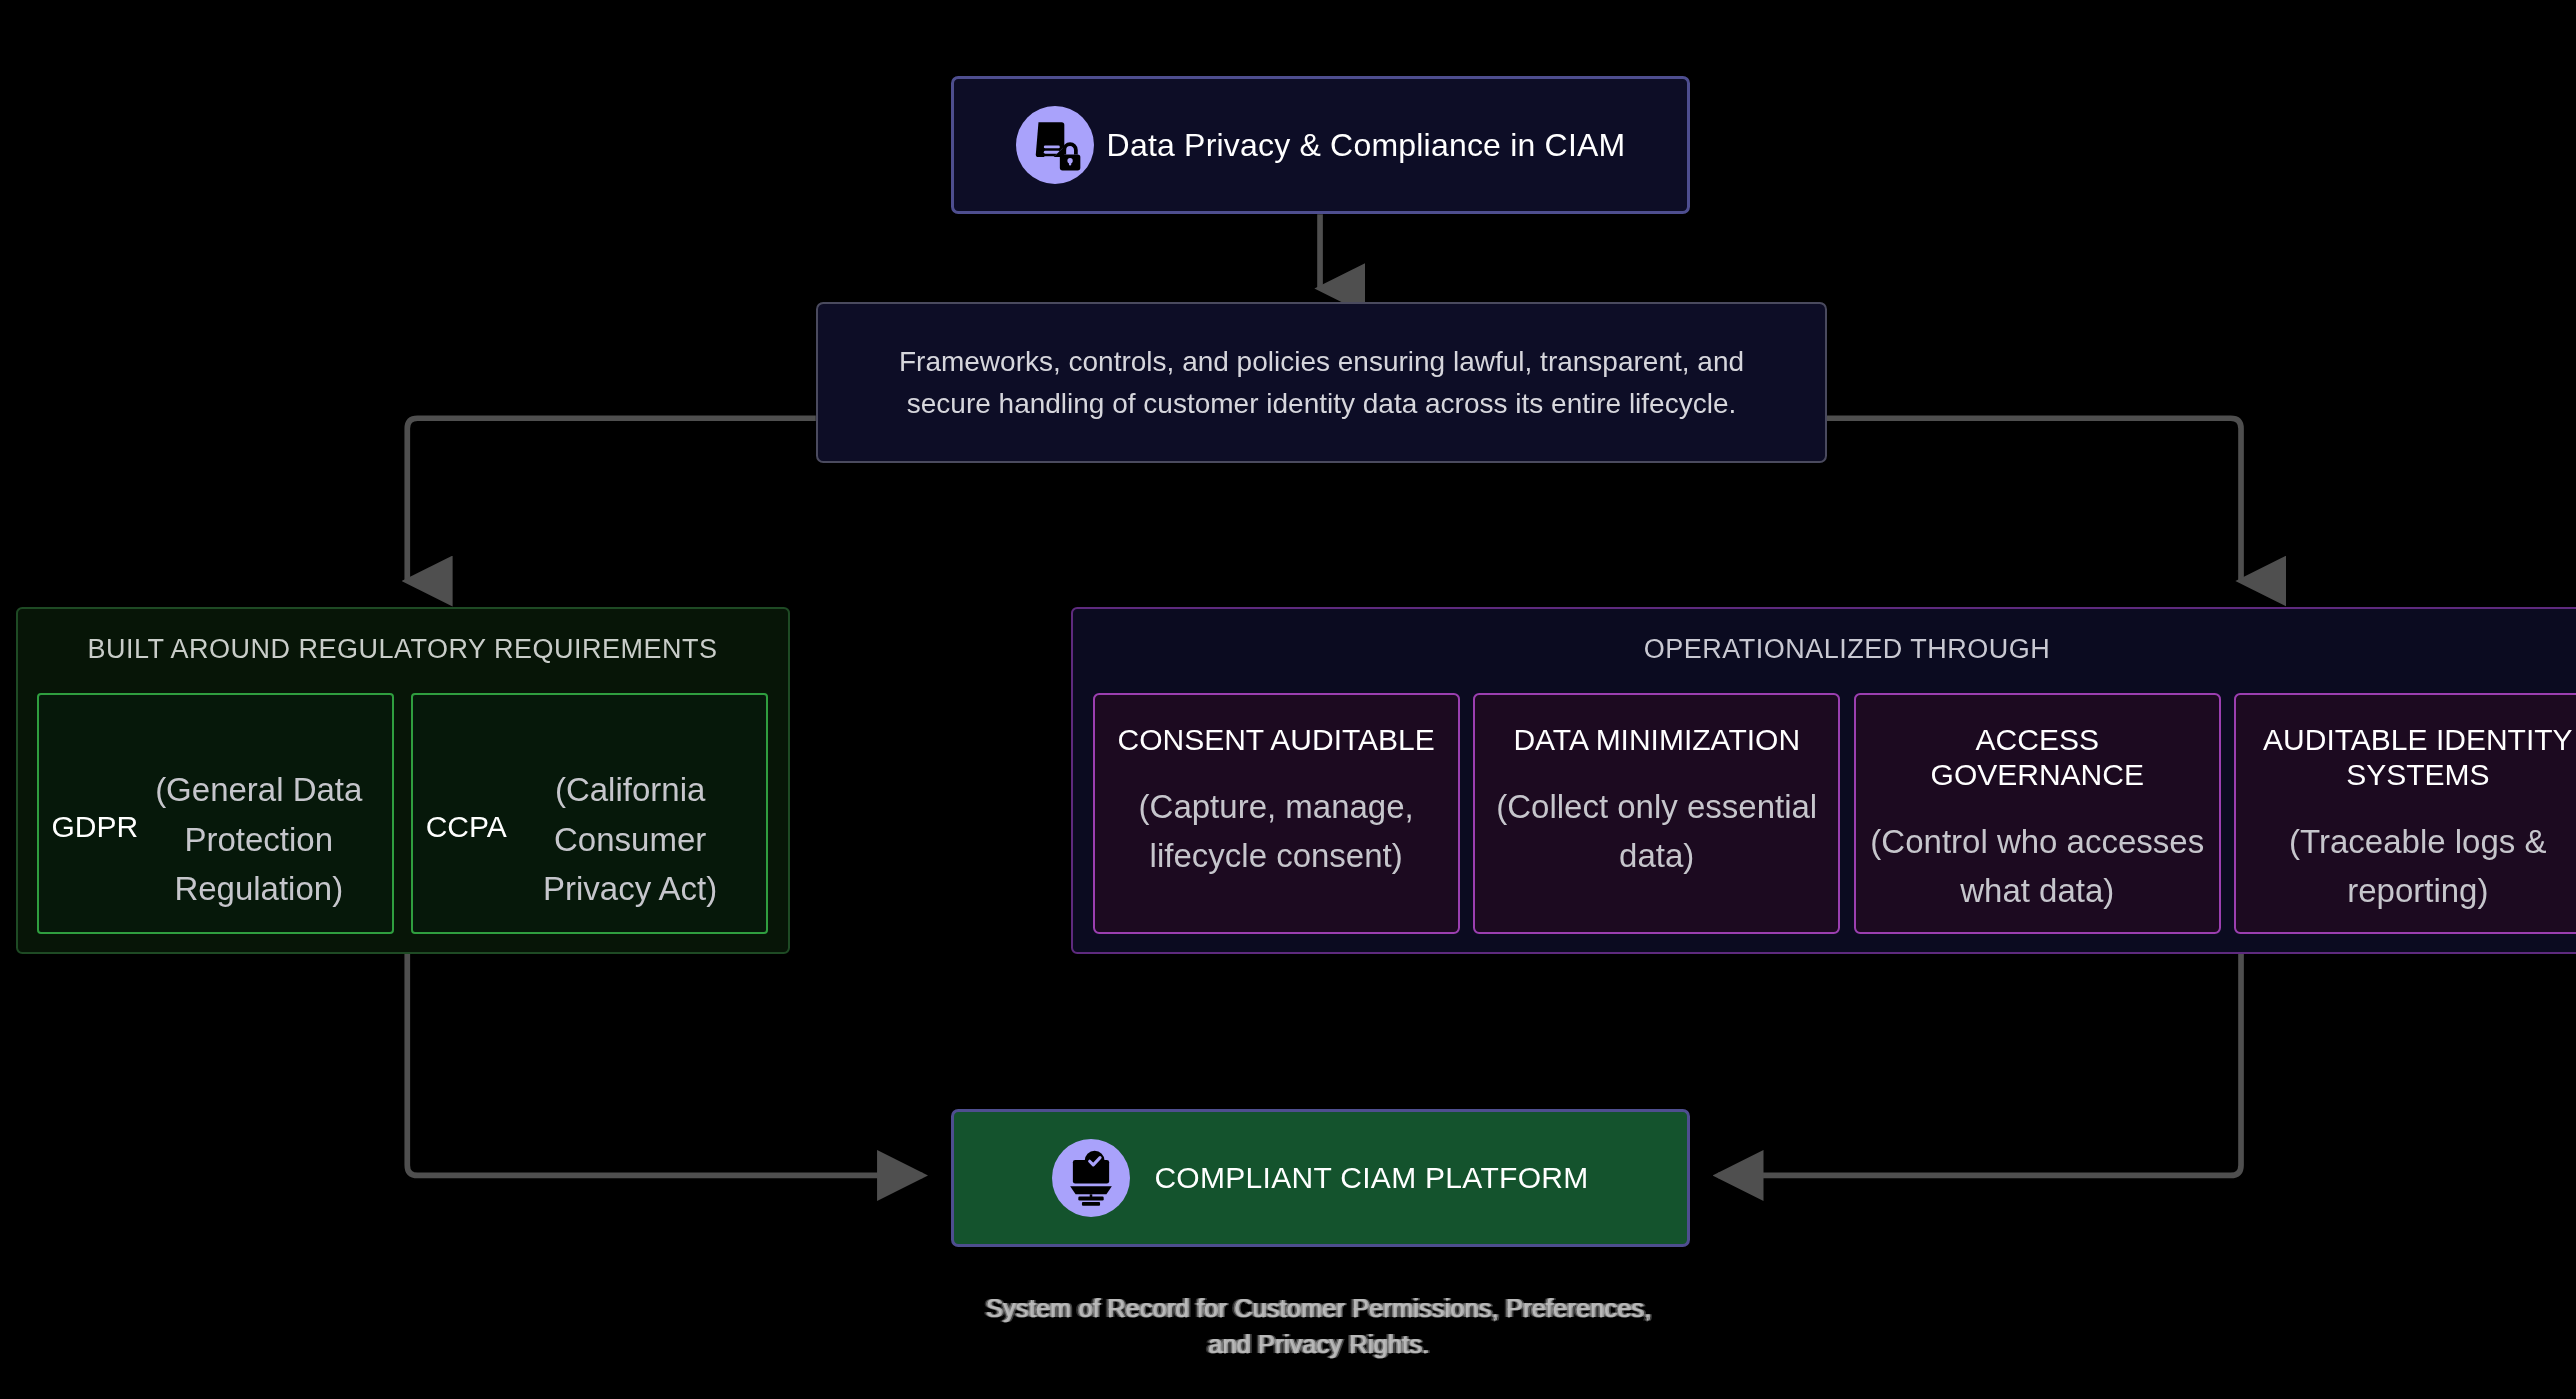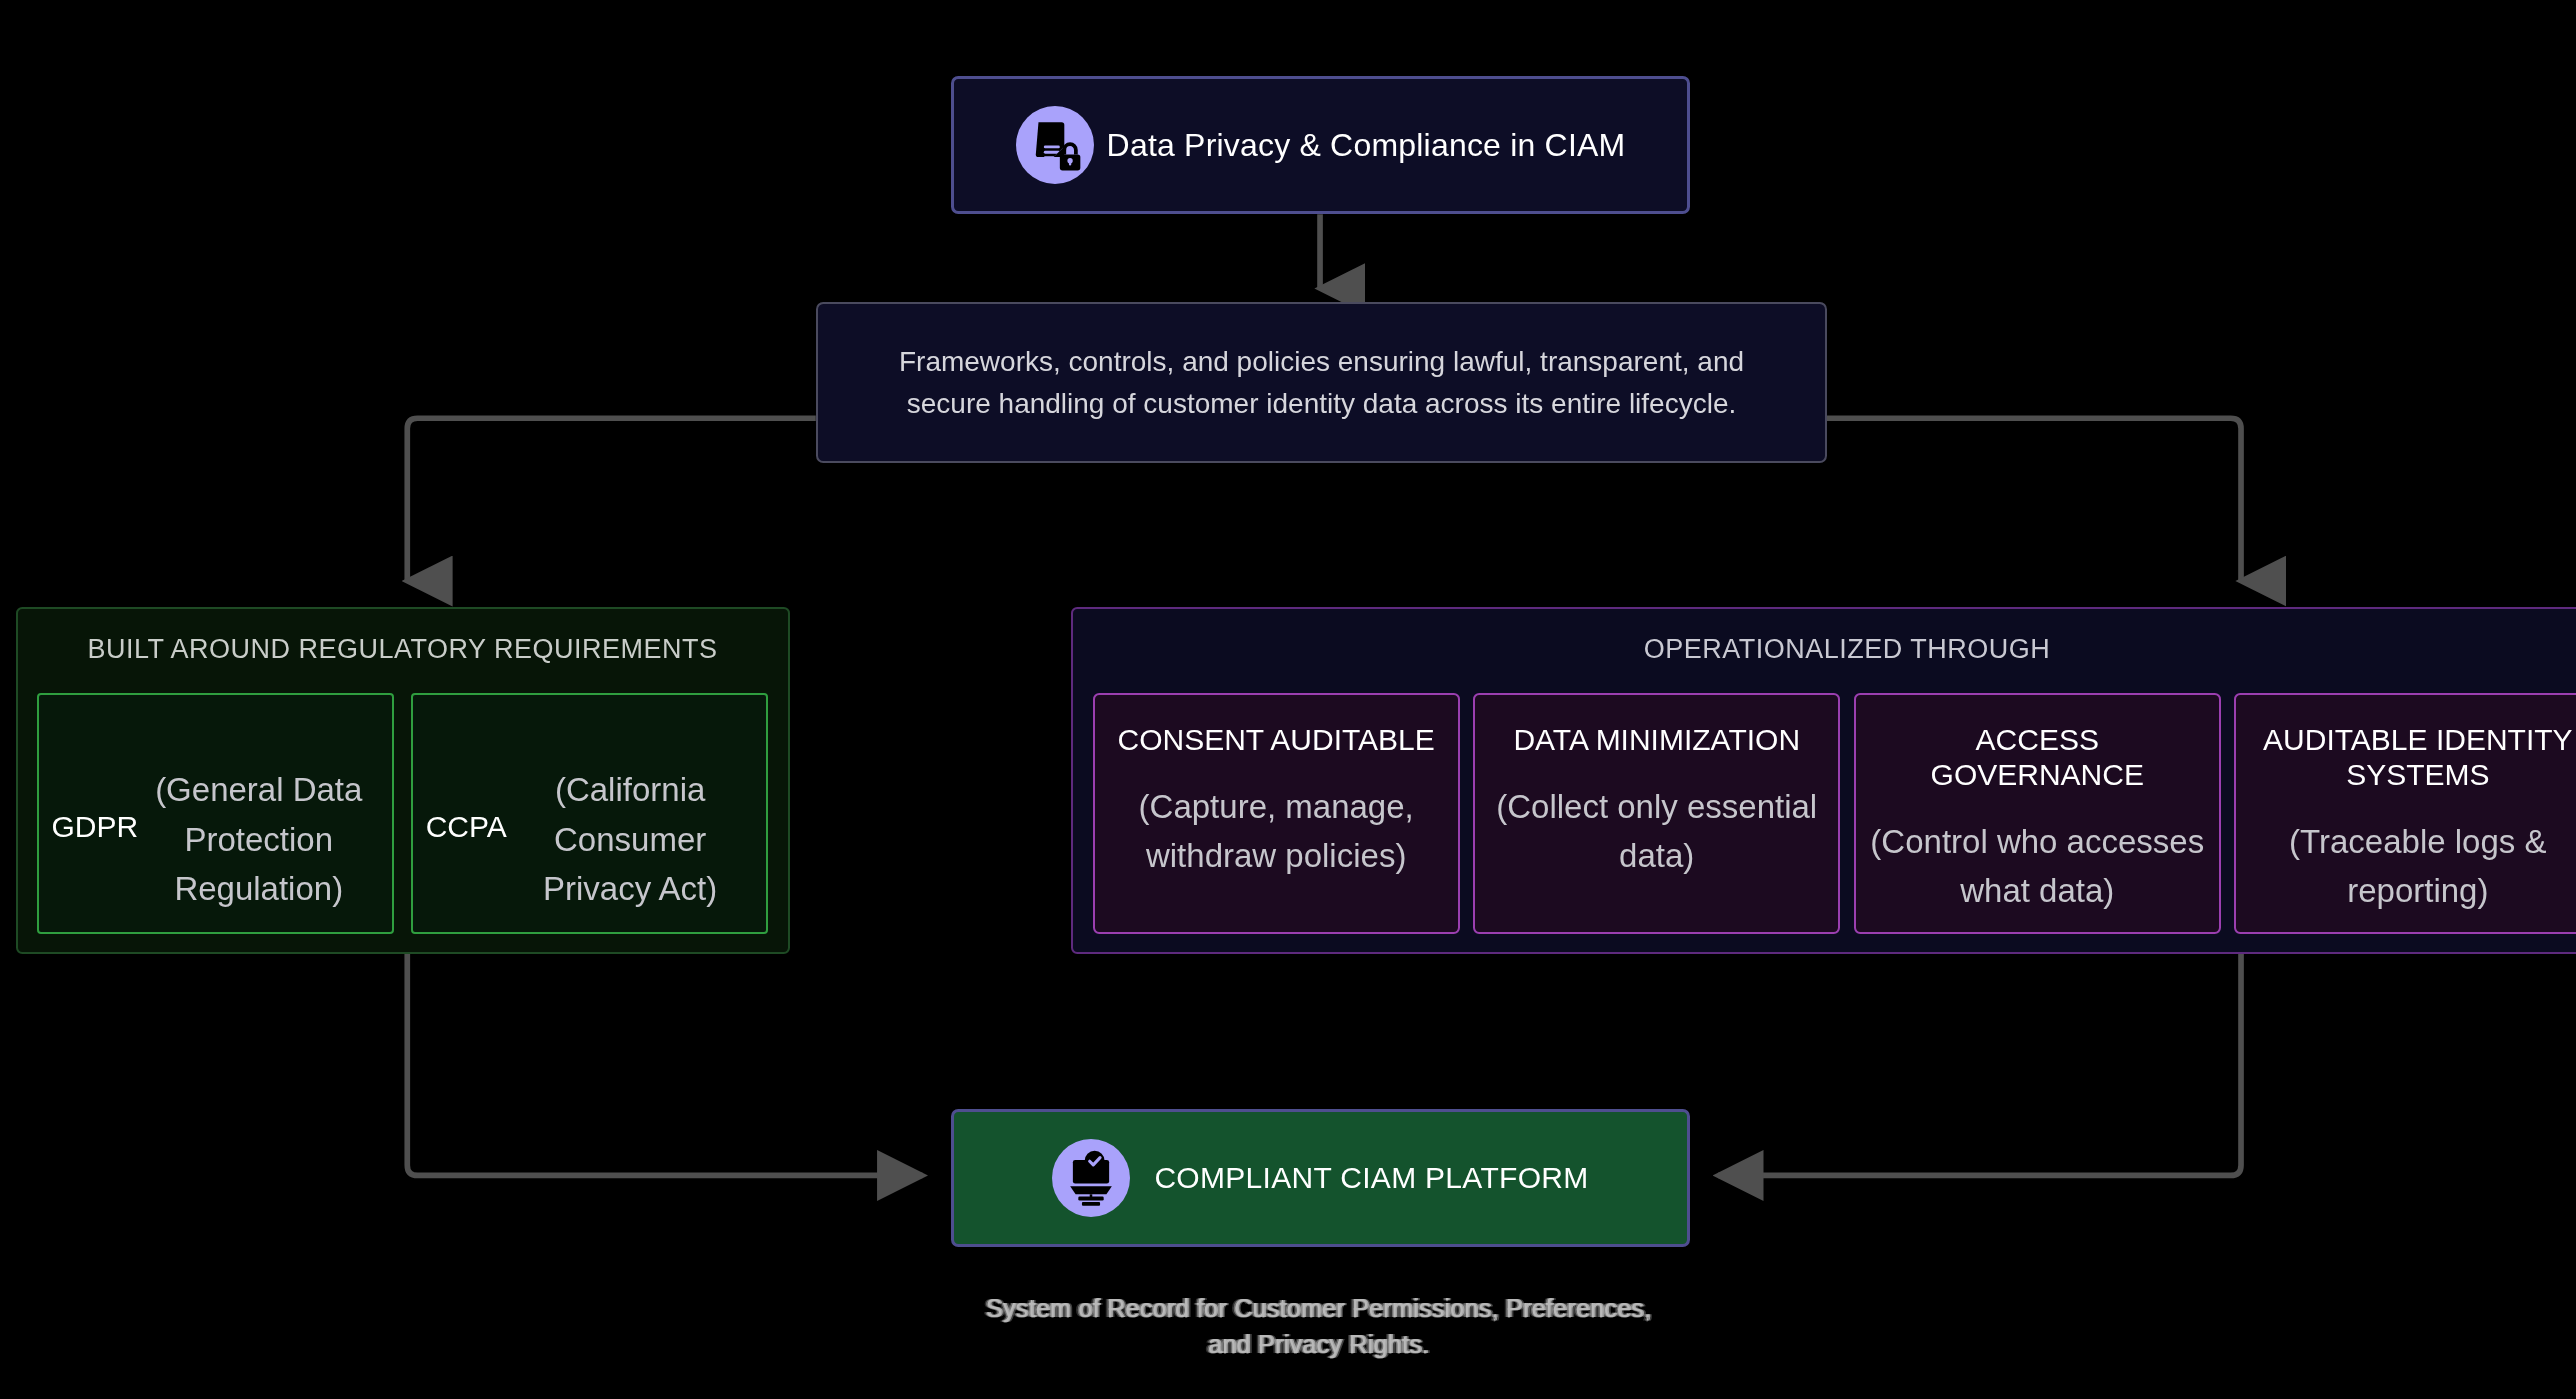--- a/index.html
+++ b/index.html
@@ -299,21 +299,21 @@
 
     </div>
   </div>
 
   <div class="node" id="purple-group">
     <div id="purple-group-title">OPERATIONALIZED THROUGH</div>
     <div id="purple-cards">
 
       <div class="purple-card">
         <div class="card-title">CONSENT AUDITABLE</div>
-        <div class="card-sub">(Capture, manage, withdraw policies)</div>
+        <div class="card-sub">(Capture, manage, lifecycle consent)</div>
       </div>
 
       <div class="purple-card">
         <div class="card-title">DATA MINIMIZATION</div>
         <div class="card-sub">(Collect only essential data)</div>
       </div>
 
       <div class="purple-card">
         <div class="card-title">ACCESS GOVERNANCE</div>
         <div class="card-sub">(Control who accesses what data)</div>

